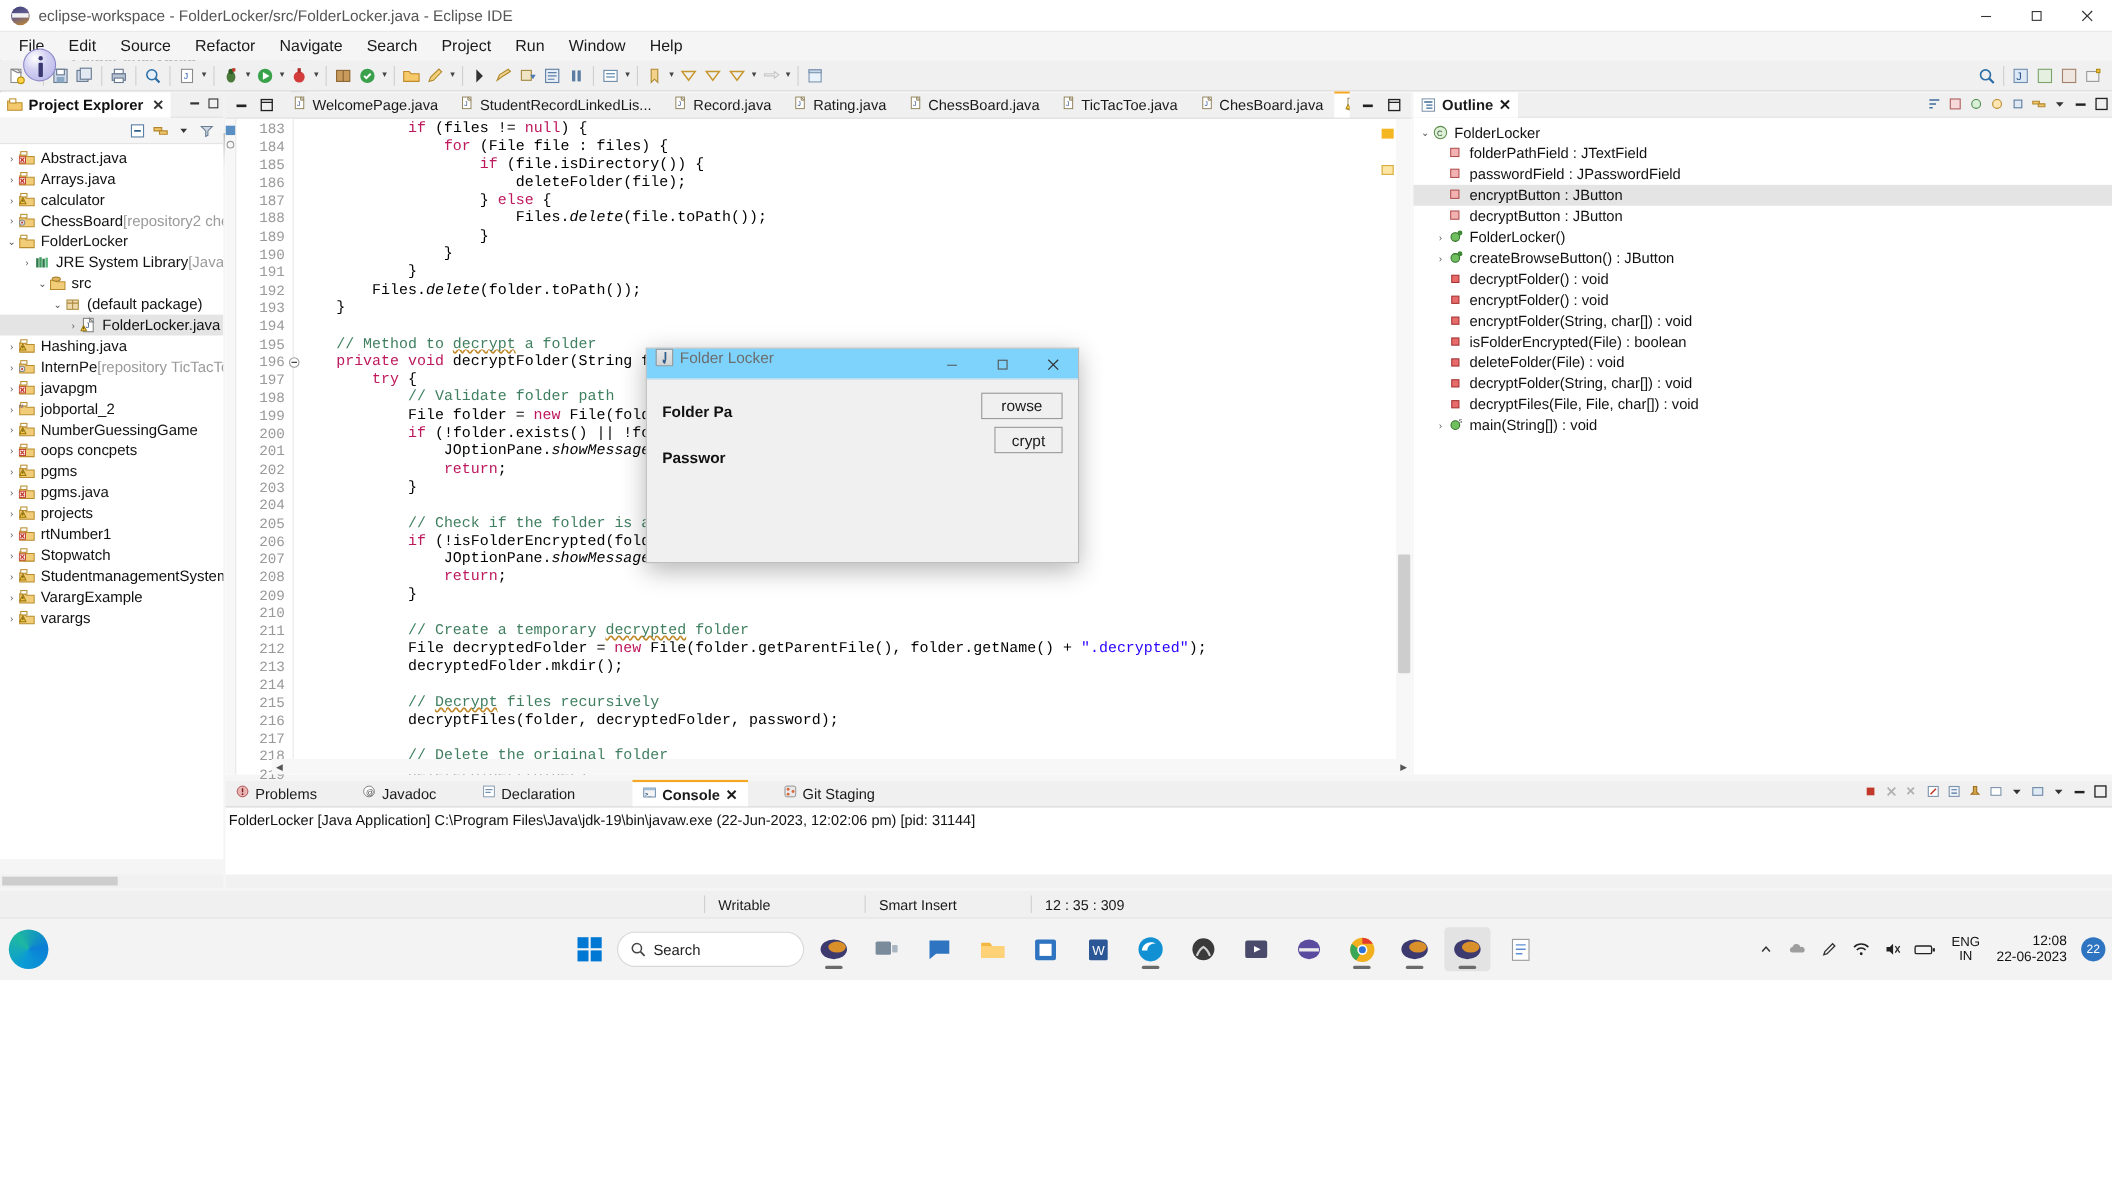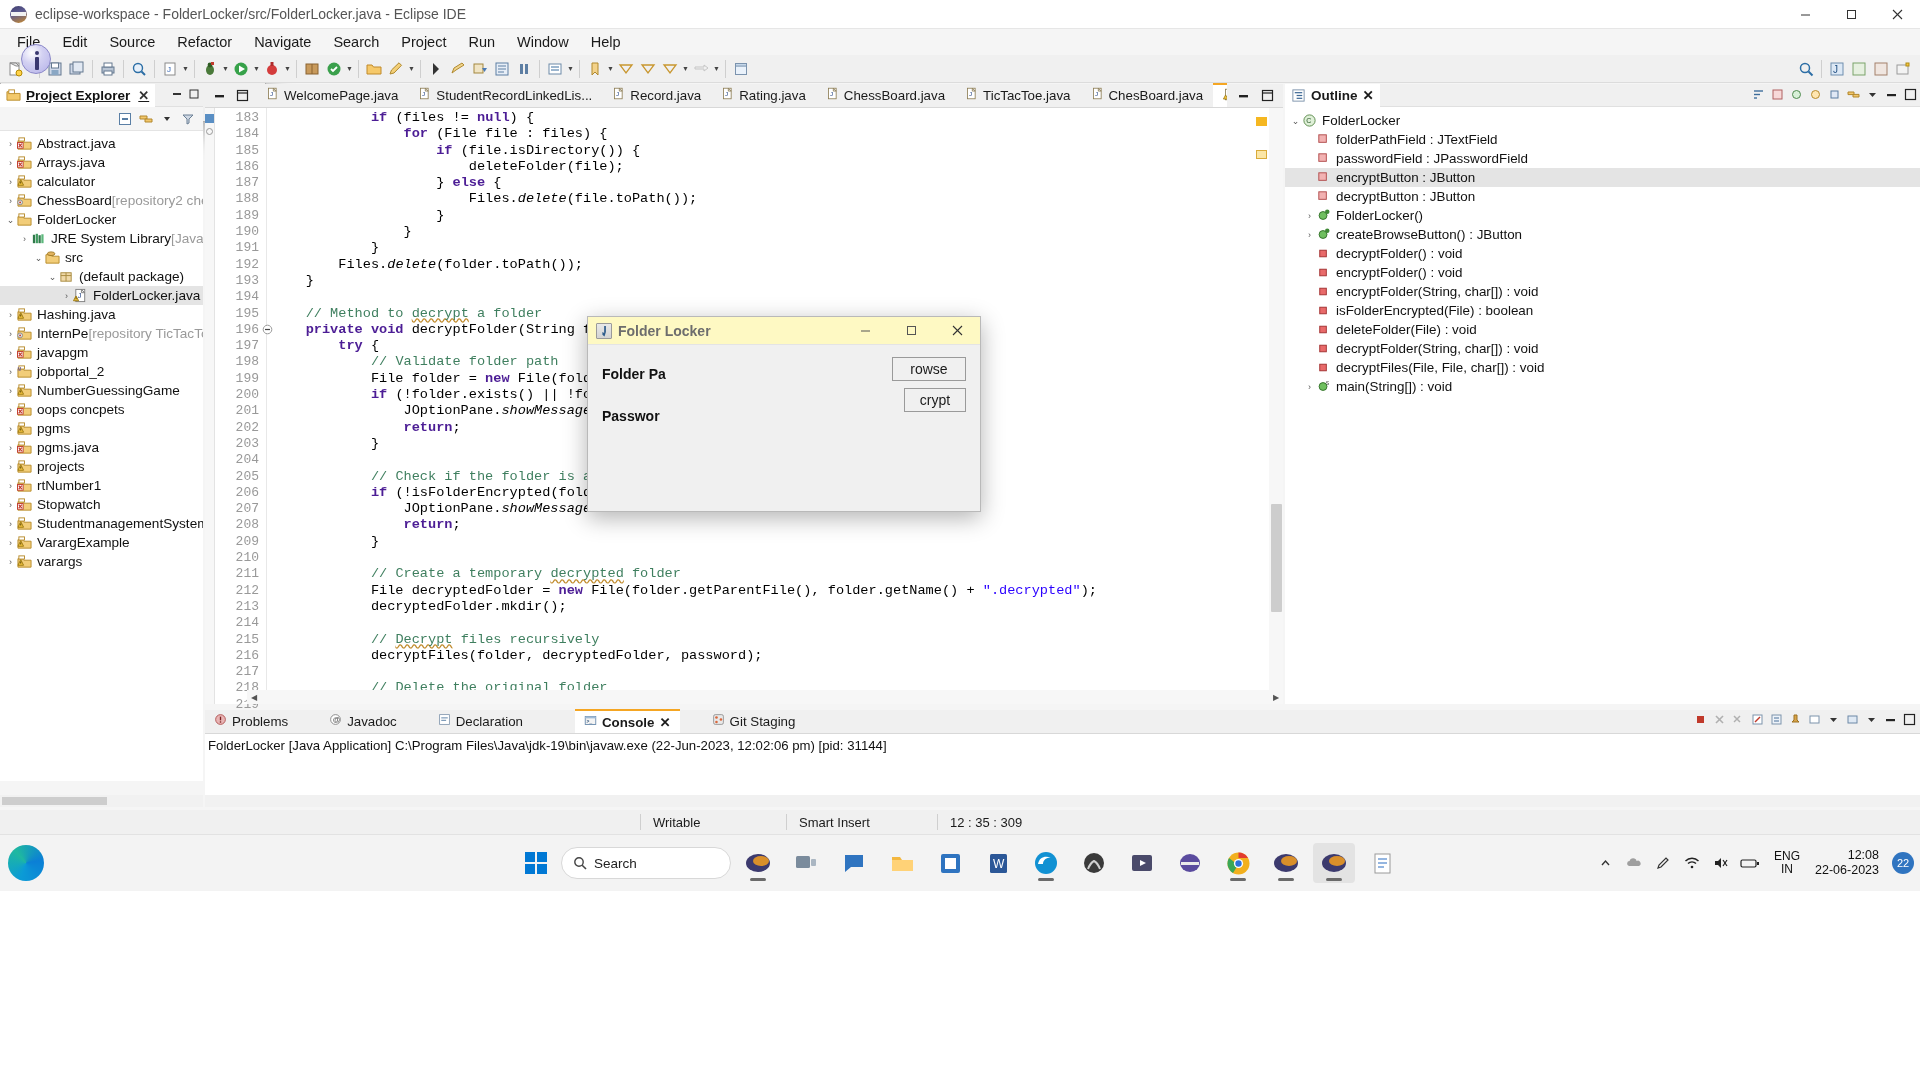--- a/index.html
+++ b/index.html
@@ -42,21 +42,21 @@
   .tbi { width:20px; height:22px; margin:0 1px; display:inline-flex; align-items:center; justify-content:center; }
   .tbi svg{ display:block; }
   .tsep { width:1px; height:18px; background:#cfcfcf; margin:0 4px; }
   .tarrow { width:9px; height:22px; display:inline-flex; align-items:center; justify-content:center;
             font-size:7px; color:#444; }
   .tb-right { margin-left:auto; display:flex; align-items:center; padding-right:6px; }
 
   
   .pexp { position:absolute; left:0; top:84px; width:203px; height:697px; background:#ffffff; }
   .pexp-tabrow { height:23px; background:#f0f0f0; display:flex; align-items:center;
-                 border-bottom:1px solid #e0e0e0; position:relative;text-decoration:underline; }
+                 border-bottom:1px solid #e0e0e0; position:relative; }
   .pexp-tab { display:flex; align-items:center; gap:5px; padding:0 6px; height:23px;
               background:#ffffff; font-size:13.5px; color:#111; font-weight:600; }
   .pexp-tab .x { font-size:13px; color:#333; margin-left:3px; }
   .pexp-tools { position:absolute; right:2px; top:3px; display:flex; gap:3px; align-items:center; }
   .mini { width:14px; height:14px; display:inline-flex; align-items:center; justify-content:center; }
   .pexp-toolbar2 { height:24px; background:#f5f5f5; display:flex; align-items:center;
                    justify-content:flex-end; gap:7px; padding-right:8px; border-bottom:1px solid #e4e4e4;}
   .tree { padding-top:3px; font-size:13.6px; overflow:hidden; }
   .trow { display:flex; align-items:center; height:19px; white-space:nowrap; padding-left:4px; }
   .trow.sel { background:#e4e4e4; }
@@ -81,21 +81,21 @@
   .ed-ruler { width:10px; background:#f7f7f7; border-right:1px solid #e3e3e3;
               display:flex; flex-direction:column; align-items:center; padding-top:6px; gap:4px; }
   .gut { width:52px; background:#ffffff; border-right:1px solid #e8e8e8; flex:0 0 52px;
          padding-top:2px; }
   .gut .ln { height:16.3px; line-height:16.3px; text-align:right; padding-right:7px;
              font-family:"Liberation Mono", monospace; font-size:13px; color:#999; position:relative;}
   .gut .ln .fold { position:absolute; right:-7px; top:2px; width:11px; height:11px; }
   .code { flex:1; padding-top:2px; overflow:hidden; font-family:"Liberation Mono", monospace;
           font-size:13.6px; white-space:pre; position:relative; }
   .code .cl { height:16.3px; line-height:16.3px; padding-left:6px; color:#000; }
-  .kw { color:#4c1d95; font-weight:bold; }
+  .kw { color:#be185d; font-weight:normal; }
   .cm { color:#3f7f5f; }
   .st { color:#2a00ff; }
   .it { font-style:italic; }
   .sq { text-decoration:underline wavy #c08a2a; text-decoration-skip-ink:none; }
 
   .ed-scroll-v { position:absolute; right:0; top:24px; width:14px; height:582px; background:#f7f7f7; }
   .ed-scroll-v .thumb { position:absolute; right:1px; top:396px; width:11px; height:108px;
                         background:#cdcdcd; border-radius:1px; }
   .ed-scroll-h { position:absolute; left:42px; bottom:0; width:1036px; height:14px; background:#f7f7f7;
                  display:flex; align-items:center; }
@@ -134,22 +134,22 @@
             display:flex; align-items:center; font-size:13px; color:#1a1a1a; }
   .st-cell { padding:0 12px; height:24px; display:flex; align-items:center; }
   .st-div { width:1px; height:16px; background:#cfcfcf; }
 
   .leftscroll { position:absolute; left:0; top:795px; width:203px; height:12px; background:#f1f1f1; }
   .leftscroll .t { position:absolute; left:2px; top:2px; width:105px; height:8px; background:#cdcdcd; }
 
   
   .swing { position:absolute; background:#f0f0f0; box-shadow:0 6px 22px rgba(0,0,0,.30);
            border:1px solid #b9b9b9; }
-  .swing-title { height:28px; background:#fef9c3; display:flex; align-items:center;
-                 border-bottom:1px solid #e4e4e4;font-weight:bold; }
+  .swing-title { height:28px; background:#7dd3fc; display:flex; 
+                 border-bottom:1px solid #e4e4e4; }
   .swing-title .jicon { width:16px; height:16px; margin:0 6px 0 8px;
         background:linear-gradient(180deg,#e8e8e8,#d3d3d3); border:1px solid #9a9a9a;
         position:relative; border-radius:1px; }
   .swing-title .jicon::after{ content:""; position:absolute; left:4px; top:2px; width:7px; height:11px;
         background:#2f5d8c; clip-path:polygon(30% 0,70% 0,70% 60%,50% 100%,20% 85%,20% 60%,45% 68%,45% 0); }
   .swing-title .t { font-size:14px; color:#6d6d6d; }
   .swing-ctrls { margin-left:auto; display:flex; }
   .swing-ctrls div { width:46px; height:28px; display:flex; align-items:center; justify-content:center; }
 
   #folderLockerDlg { left:587px; top:316px; width:394px; height:196px; }

